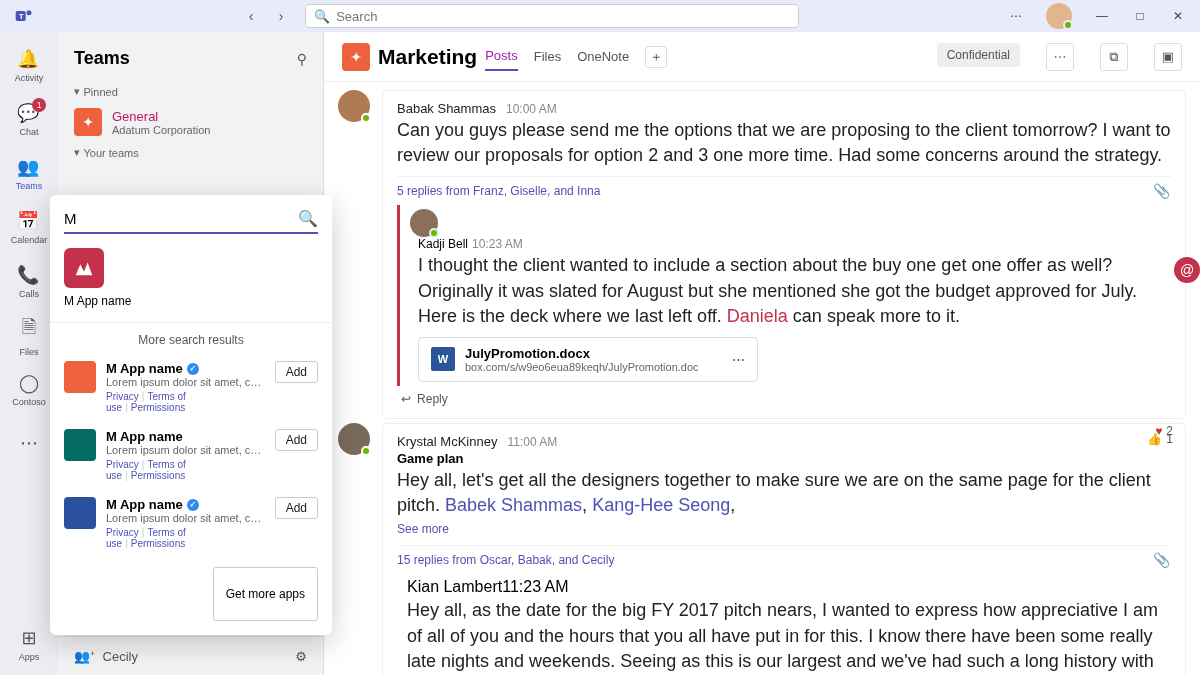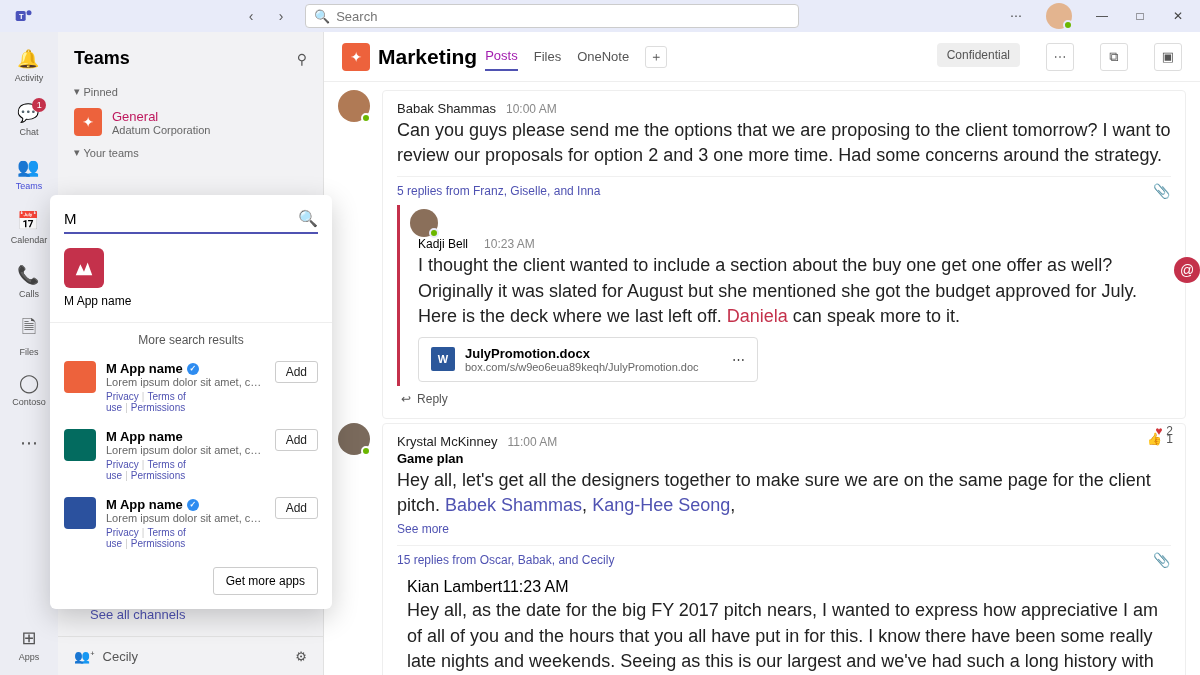--- a/index.html
+++ b/index.html
@@ -60,21 +60,21 @@
   .post .pbox .ptext { font-size: 18px; color: #222; margin-top: 2px; line-height: 1.4; }
   .post .pbox .ptitle { font-size: 13px; font-weight: 700; margin-top: 2px;}
   .mention { color: #c4314b; }
   .replies { margin-top: 8px; border-top: 1px solid #f0f0f0; padding-top: 6px; display:flex; align-items:center; justify-content:space-between;}
   .replies a { color: #4f52b2; font-size: 12px; text-decoration:none;}
   .nested { border-left: 3px solid #c4314b; margin-top: 6px; padding: 4px 0 4px 10px;}
   .nested .navatar { width: 28px; height: 28px; border-radius: 50%; background: #8a6f5a; display:inline-block; vertical-align: top; position: relative; }
   .nested .nbody { display: inline-block; width: calc(100% - 40px); margin-left: 8px; font-size: 13px; }
   .nested .nbody .nhead { font-size: 12px; }
   .nested .nbody .nname {  }
-  .nested .nbody .ntime { color: #888; margin-left: 16px; }
+  .nested .nbody .ntime { color: #888; margin-left: 4px; }
   .nested2 { margin-top: 6px; padding: 4px 0 4px 10px;}
   .fileattach { display: flex; align-items: center; gap: 10px; border: 1px solid #ddd; border-radius: 4px; padding: 8px 12px; margin-top: 8px; width: 340px; justify-content: space-between;}
   .fileattach .finfo { display: flex; gap: 10px; align-items: center;}
   .fileicon { width: 24px; height: 24px; background: #2b579a; border-radius: 2px; color:#fff; display:flex; align-items:center; justify-content:center; font-size:11px; font-weight:700;}
   .fileattach .fname { font-size: 13px; font-weight: 600;}
   .fileattach .flink { font-size: 11px; color: #666;}
   .reply-btn { display:flex; align-items:center; gap:6px; color:#555; font-size:12px; margin: 6px 0 2px 4px;}
   .reaction { position: absolute; top: 8px; right: 12px; font-size: 12px; display: flex; align-items: center; gap: 4px; color:#555;}
   .post .pbox { position: relative;}
   .seemore { color: #4f52b2; font-size: 12px; margin-top:4px; display:inline-block;}
@@ -95,21 +95,21 @@
   .result-row .ricon2 { width: 32px; height: 32px; border-radius: 4px; flex-shrink:0;}
   .i-orange { background: #ed623c;}
   .i-teal { background: #036b5f;}
   .i-blue { background: #2b519e;}
   .result-row .rinfo { flex: 1; min-width: 0;}
   .result-row .rname { font-size: 13px; font-weight: 600; display:flex; align-items:center; gap:4px;}
   .result-row .rdesc { font-size: 11px; color: #666; white-space: nowrap; overflow: hidden; text-overflow: ellipsis;}
   .result-row .rlinks { font-size: 10px; color: #4f52b2; margin-top: 3px;}
   .result-row .rlinks span { color: #ccc; margin: 0 3px;}
   .addbtn { border: 1px solid #ccc; border-radius: 3px; padding: 3px 10px; font-size: 12px; background: #fff; cursor: pointer; color:#222;}
-  .getmore { display: block; margin: 10px 0 2px auto; border: 1px solid #ccc; border-radius: 3px; padding: 6px 12px; font-size: 12px; background: #fff; cursor: pointer;}
+  .getmore { display: block; margin: 10px 0 2px auto; border: 1px solid #ccc; border-radius: 3px; padding: 19px 12px; font-size: 12px; background: #fff; cursor: pointer;}
   .verified { width: 12px; height: 12px; border-radius: 50%; background: #2e8cf0; display:inline-flex; align-items:center; justify-content:center;}
   .verified::after { content:"✓"; color:#fff; font-size:8px;}
   .mention-badge { position: absolute; top: 175px; right: 0; width: 26px; height: 26px; border-radius: 50%; background: #c4314b; color: #fff; display: flex; align-items: center; justify-content: center; font-size: 14px; z-index: 2;}
   a.inlink { color: #4f52b2; text-decoration: none;}
   .attach-icon { color: #555; font-size: 14px;}
 </style>
 </head>
 <body>
 
 <div class="titlebar">

